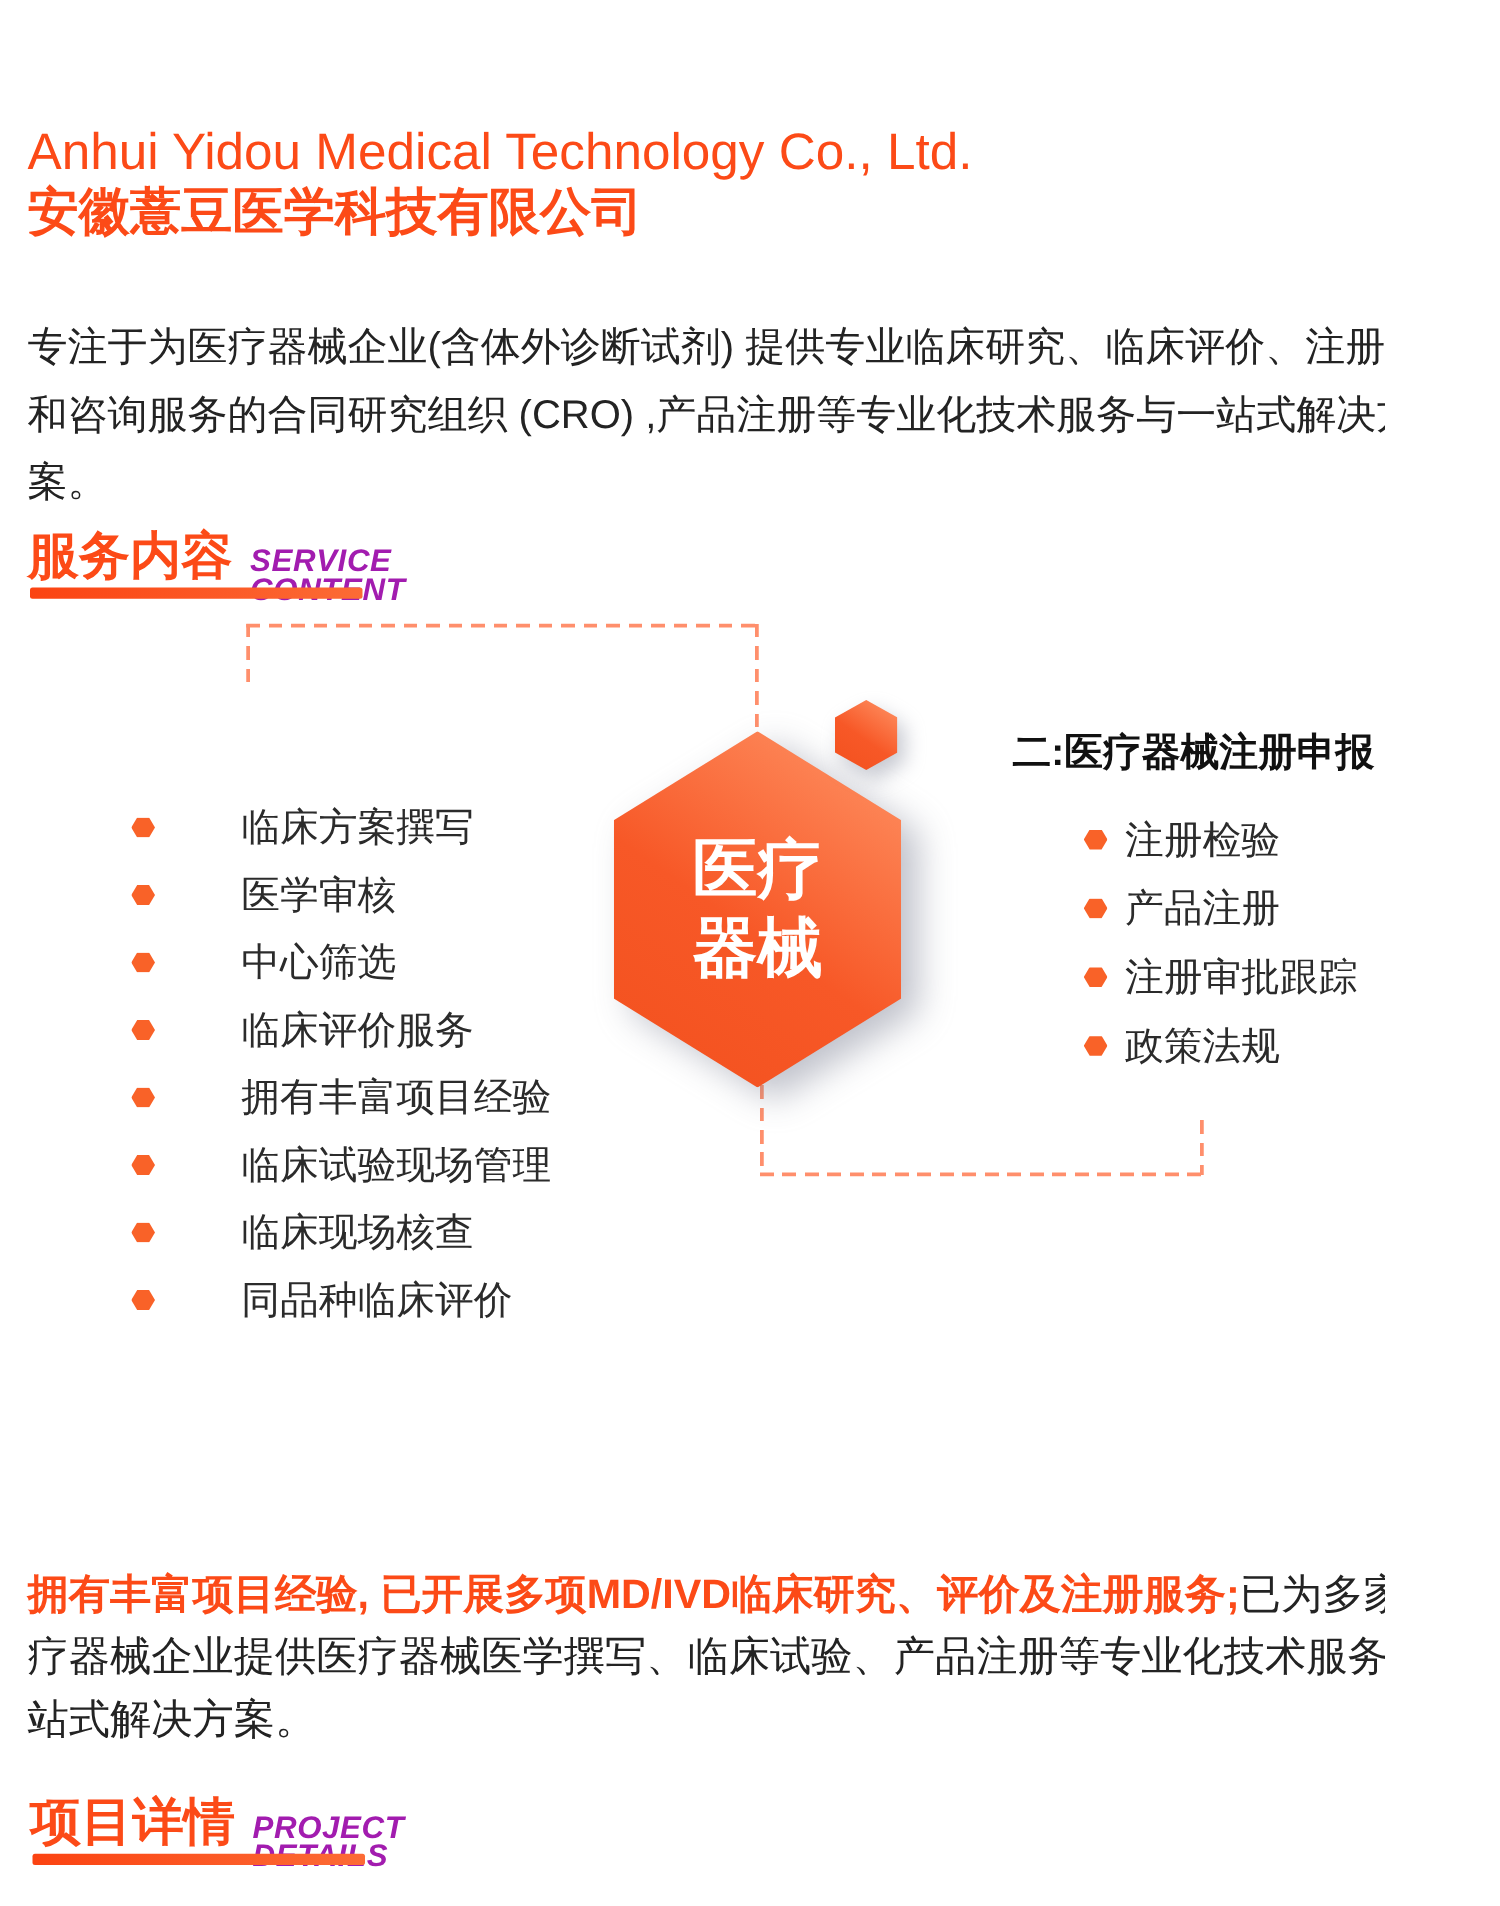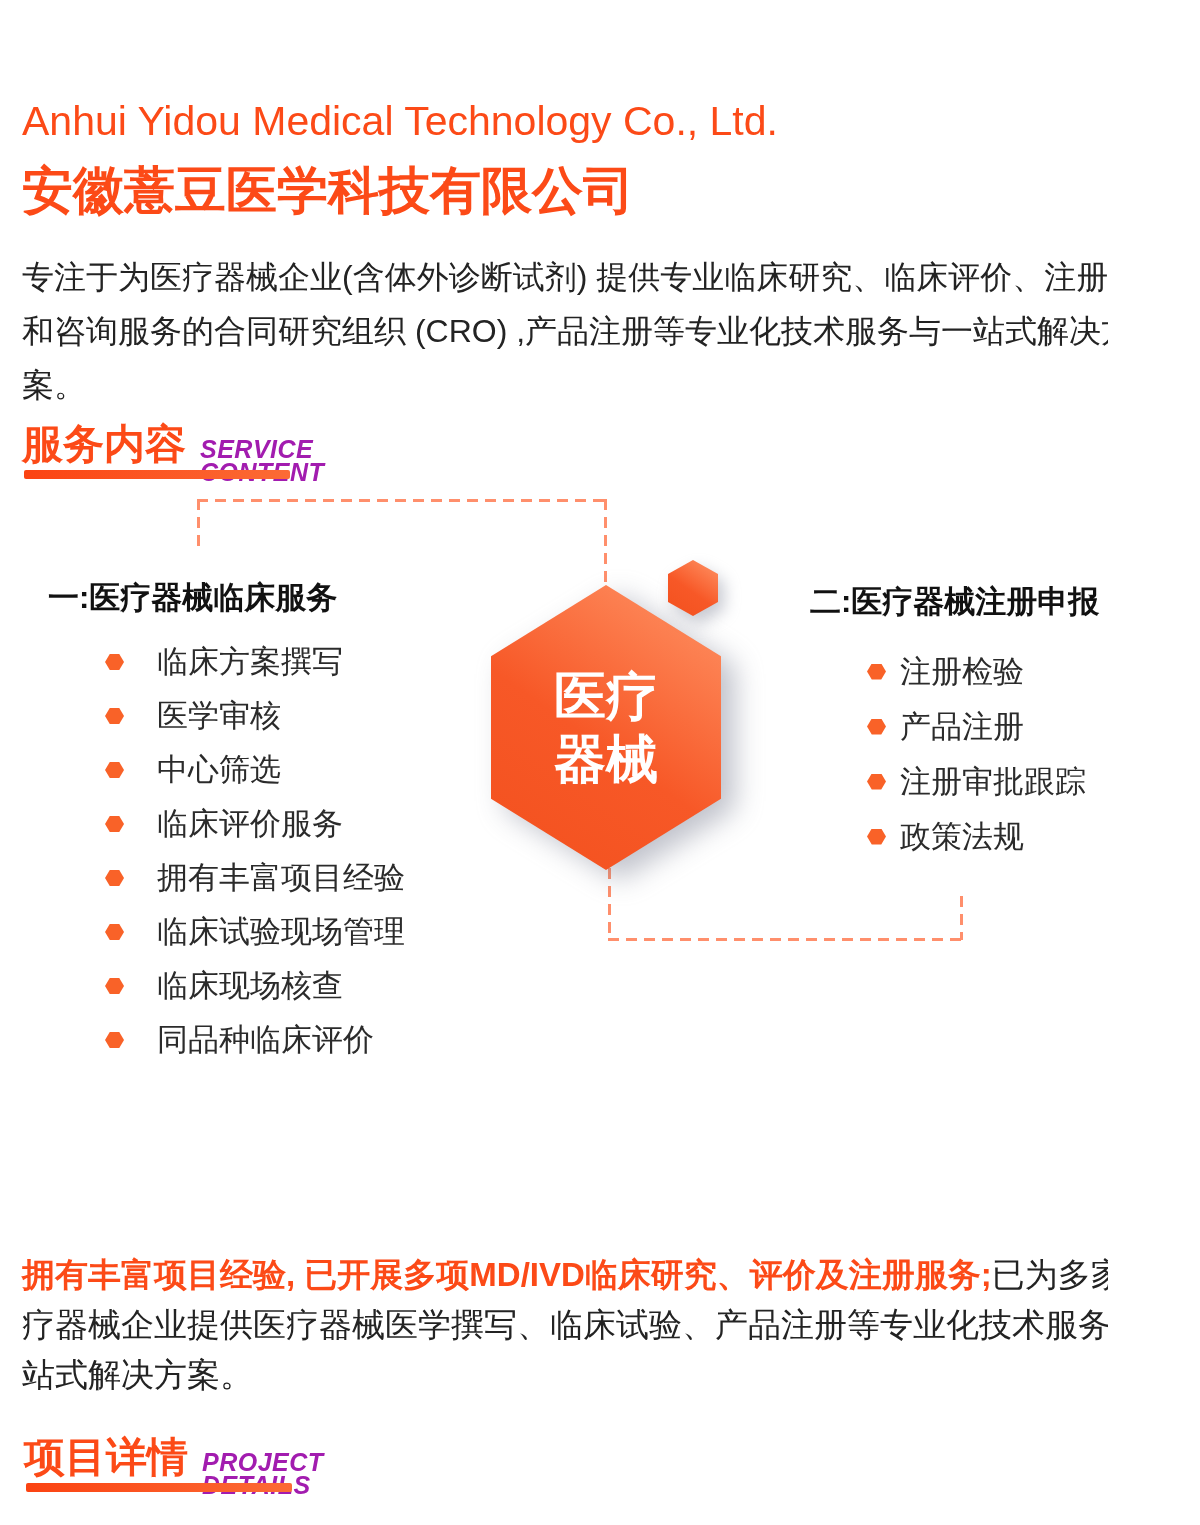--- a/index.html
+++ b/index.html
@@ -2,21 +2,21 @@
 <html><head>
 <meta charset="utf-8">
 <style>
   * { margin:0; padding:0; box-sizing:border-box; }
   html,body { background:#ffffff; }
   body { font-family:"Liberation Sans","DejaVu Sans",sans-serif; }
   .page { position:relative; width:1108px; height:1525px; background:#ffffff; overflow:hidden; }
 
   
   .title-en { position:absolute; left:22px; top:98px; font-size:41px; font-weight:400; color:#FC4A17; letter-spacing:0; }
-  .title-zh { position:absolute; left:22px; top:142px; font-size:51px; font-weight:700; color:#FC4A17;margin-top:15px; }
+  .title-zh { position:absolute; left:22px; top:142px; font-size:41px; font-weight:700; color:#FC4A17; }
   .intro    { position:absolute; left:22px; top:250px; width:1160px; font-size:32px; line-height:54px; color:#232323; }
 
   
   .sec { position:absolute; left:22px; }
   .sec .zh { font-size:41px; font-weight:700; color:#FC4A17; display:inline-block; }
   .sec .en { position:absolute; left:178px; top:21px; font-size:25px; line-height:23px;
              font-weight:700; font-style:italic; color:#a21caf; letter-spacing:0.5px; white-space:nowrap; }
   .sec .bar { position:absolute; left:2px; top:53px; height:9px; width:266px; border-radius:2px;
               background:linear-gradient(90deg,#FB4312 0%,#FC6B35 100%); }
   .sec.exp .bar { width:296px; }
@@ -36,21 +36,21 @@
   .hex-big { left:491px; top:585px; width:230px; height:285px; }
   .hex-big .hex span { color:#ffffff; font-size:52px; font-weight:700; line-height:63px; }
   .hex-small { left:668px; top:560px; width:50px; height:56px;
                filter:drop-shadow(6px 8px 8px rgba(115,120,140,0.4)); }
 
   
   .col-heading { position:absolute; font-size:31px; font-weight:700; color:#111111; white-space:nowrap; }
   .svc-list { position:absolute; list-style:none; }
   .svc-list li { display:flex; align-items:center; }
   .left-list  { left:105px; top:635px; }
-  .left-list li  { height:54px; }
+  .left-list li  { height:54px;gap:36px; }
   .right-list { left:867px; top:644px; }
   .right-list li { height:55px; }
   .hex-bullet { width:19px; height:16px; flex:0 0 19px;
                 clip-path:polygon(25% 0,75% 0,100% 50%,75% 100%,25% 100%,0 50%);
                 background:#F96228; }
   .left-list .item-label  { margin-left:33px; }
   .right-list .item-label { margin-left:14px; }
   .item-label { font-size:31px; color:#2b2b2b; white-space:nowrap; }
 
   
@@ -86,21 +86,20 @@
   <div class="hex-wrap hex-big">
     <div class="hex">
       <span>医疗</span>
       <span>器械</span>
     </div>
   </div>
   <div class="hex-wrap hex-small">
     <div class="hex"></div>
   </div>
 
-  <div class="col-heading" style="left:48px; top:577px;">一:医疗器械临床服务</div>
   <ul class="svc-list left-list">
     <li>
       <span class="hex-bullet"></span>
       <span class="item-label">临床方案撰写</span>
       </li>
     <li>
       <span class="hex-bullet"></span>
       <span class="item-label">医学审核</span>
       </li>
     <li>

